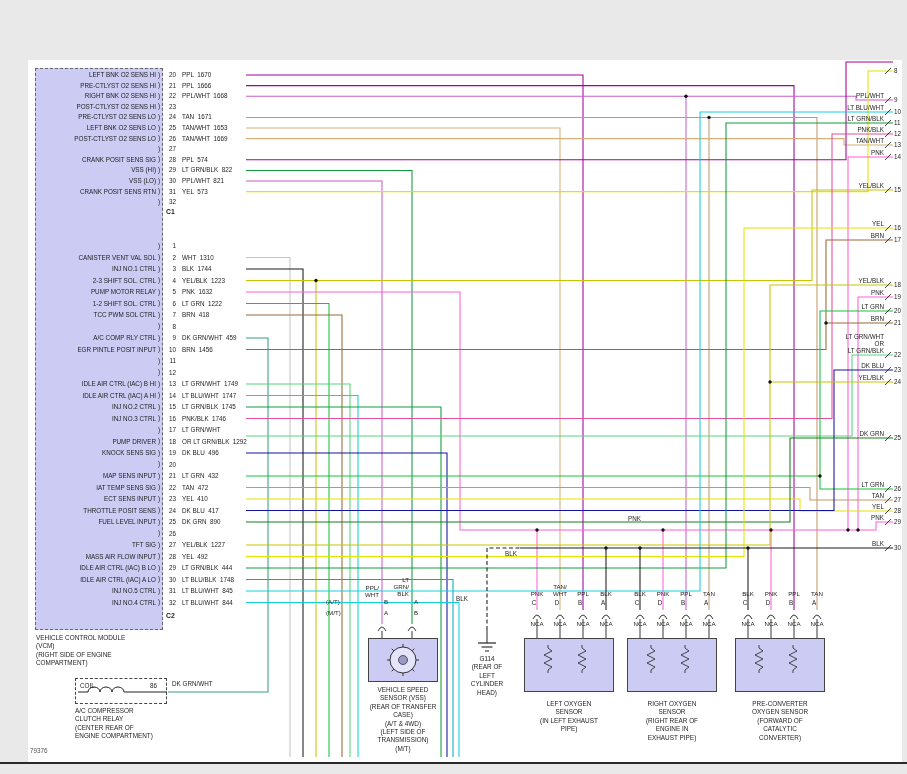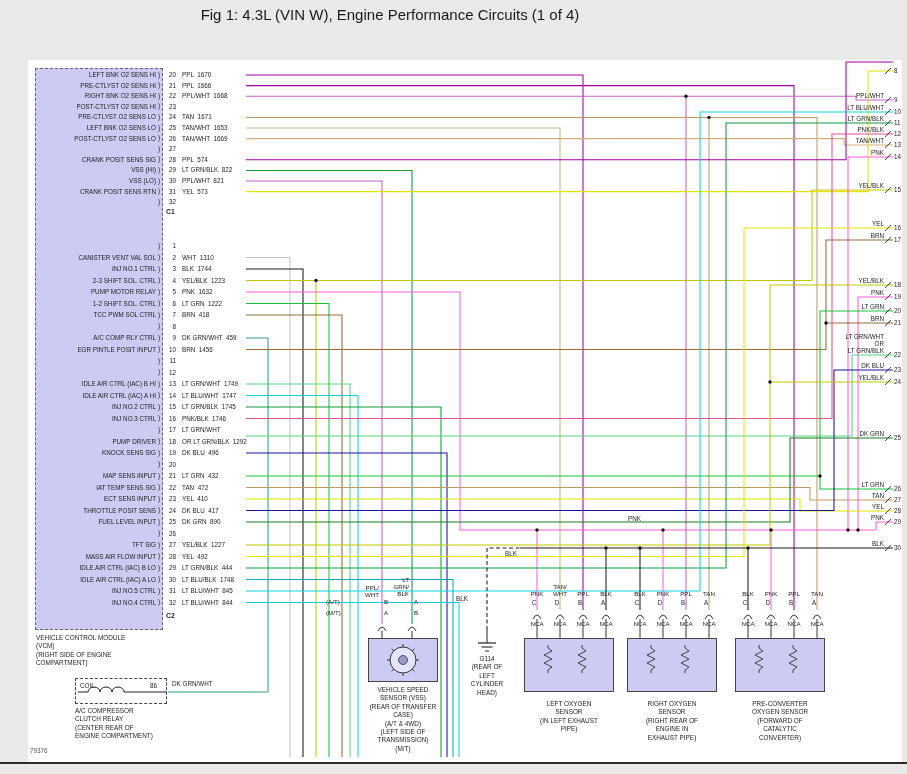--- a/index.html
+++ b/index.html
@@ -20,21 +20,20 @@
   .right{text-align:right;}
   .term{position:absolute;font-size:6.3px;line-height:7px;color:#1d1d1d;z-index:3;}
   .small{font-size:6.2px;line-height:7px;}
   .gray{color:#555;}
 </style>
 </head>
 <body>
 
 <div id="stage">
   <div id="paper"></div>
-  <div class="title">Fig 1: 4.3L (VIN W), Engine Performance Circuits (1 of 4)</div>
   <div id="bottom-line"></div>
 
   <div class="vcmbox"></div>
   <div class="t cap" style="left:36px;top:634px;width:132px;">VEHICLE CONTROL MODULE<br>(VCM)<br>(RIGHT SIDE OF ENGINE<br>COMPARTMENT)</div>
 
   <div class="dashedbox" style="left:75px;top:678px;width:92px;height:26px;"></div>
   <div class="t" style="left:80px;top:682px;">COIL</div>
   <div class="t" style="left:150px;top:682px;">86</div>
   <div class="t cap" style="left:75px;top:707px;width:110px;">A/C COMPRESSOR<br>CLUTCH RELAY<br>(CENTER REAR OF<br>ENGINE COMPARTMENT)</div>
 

